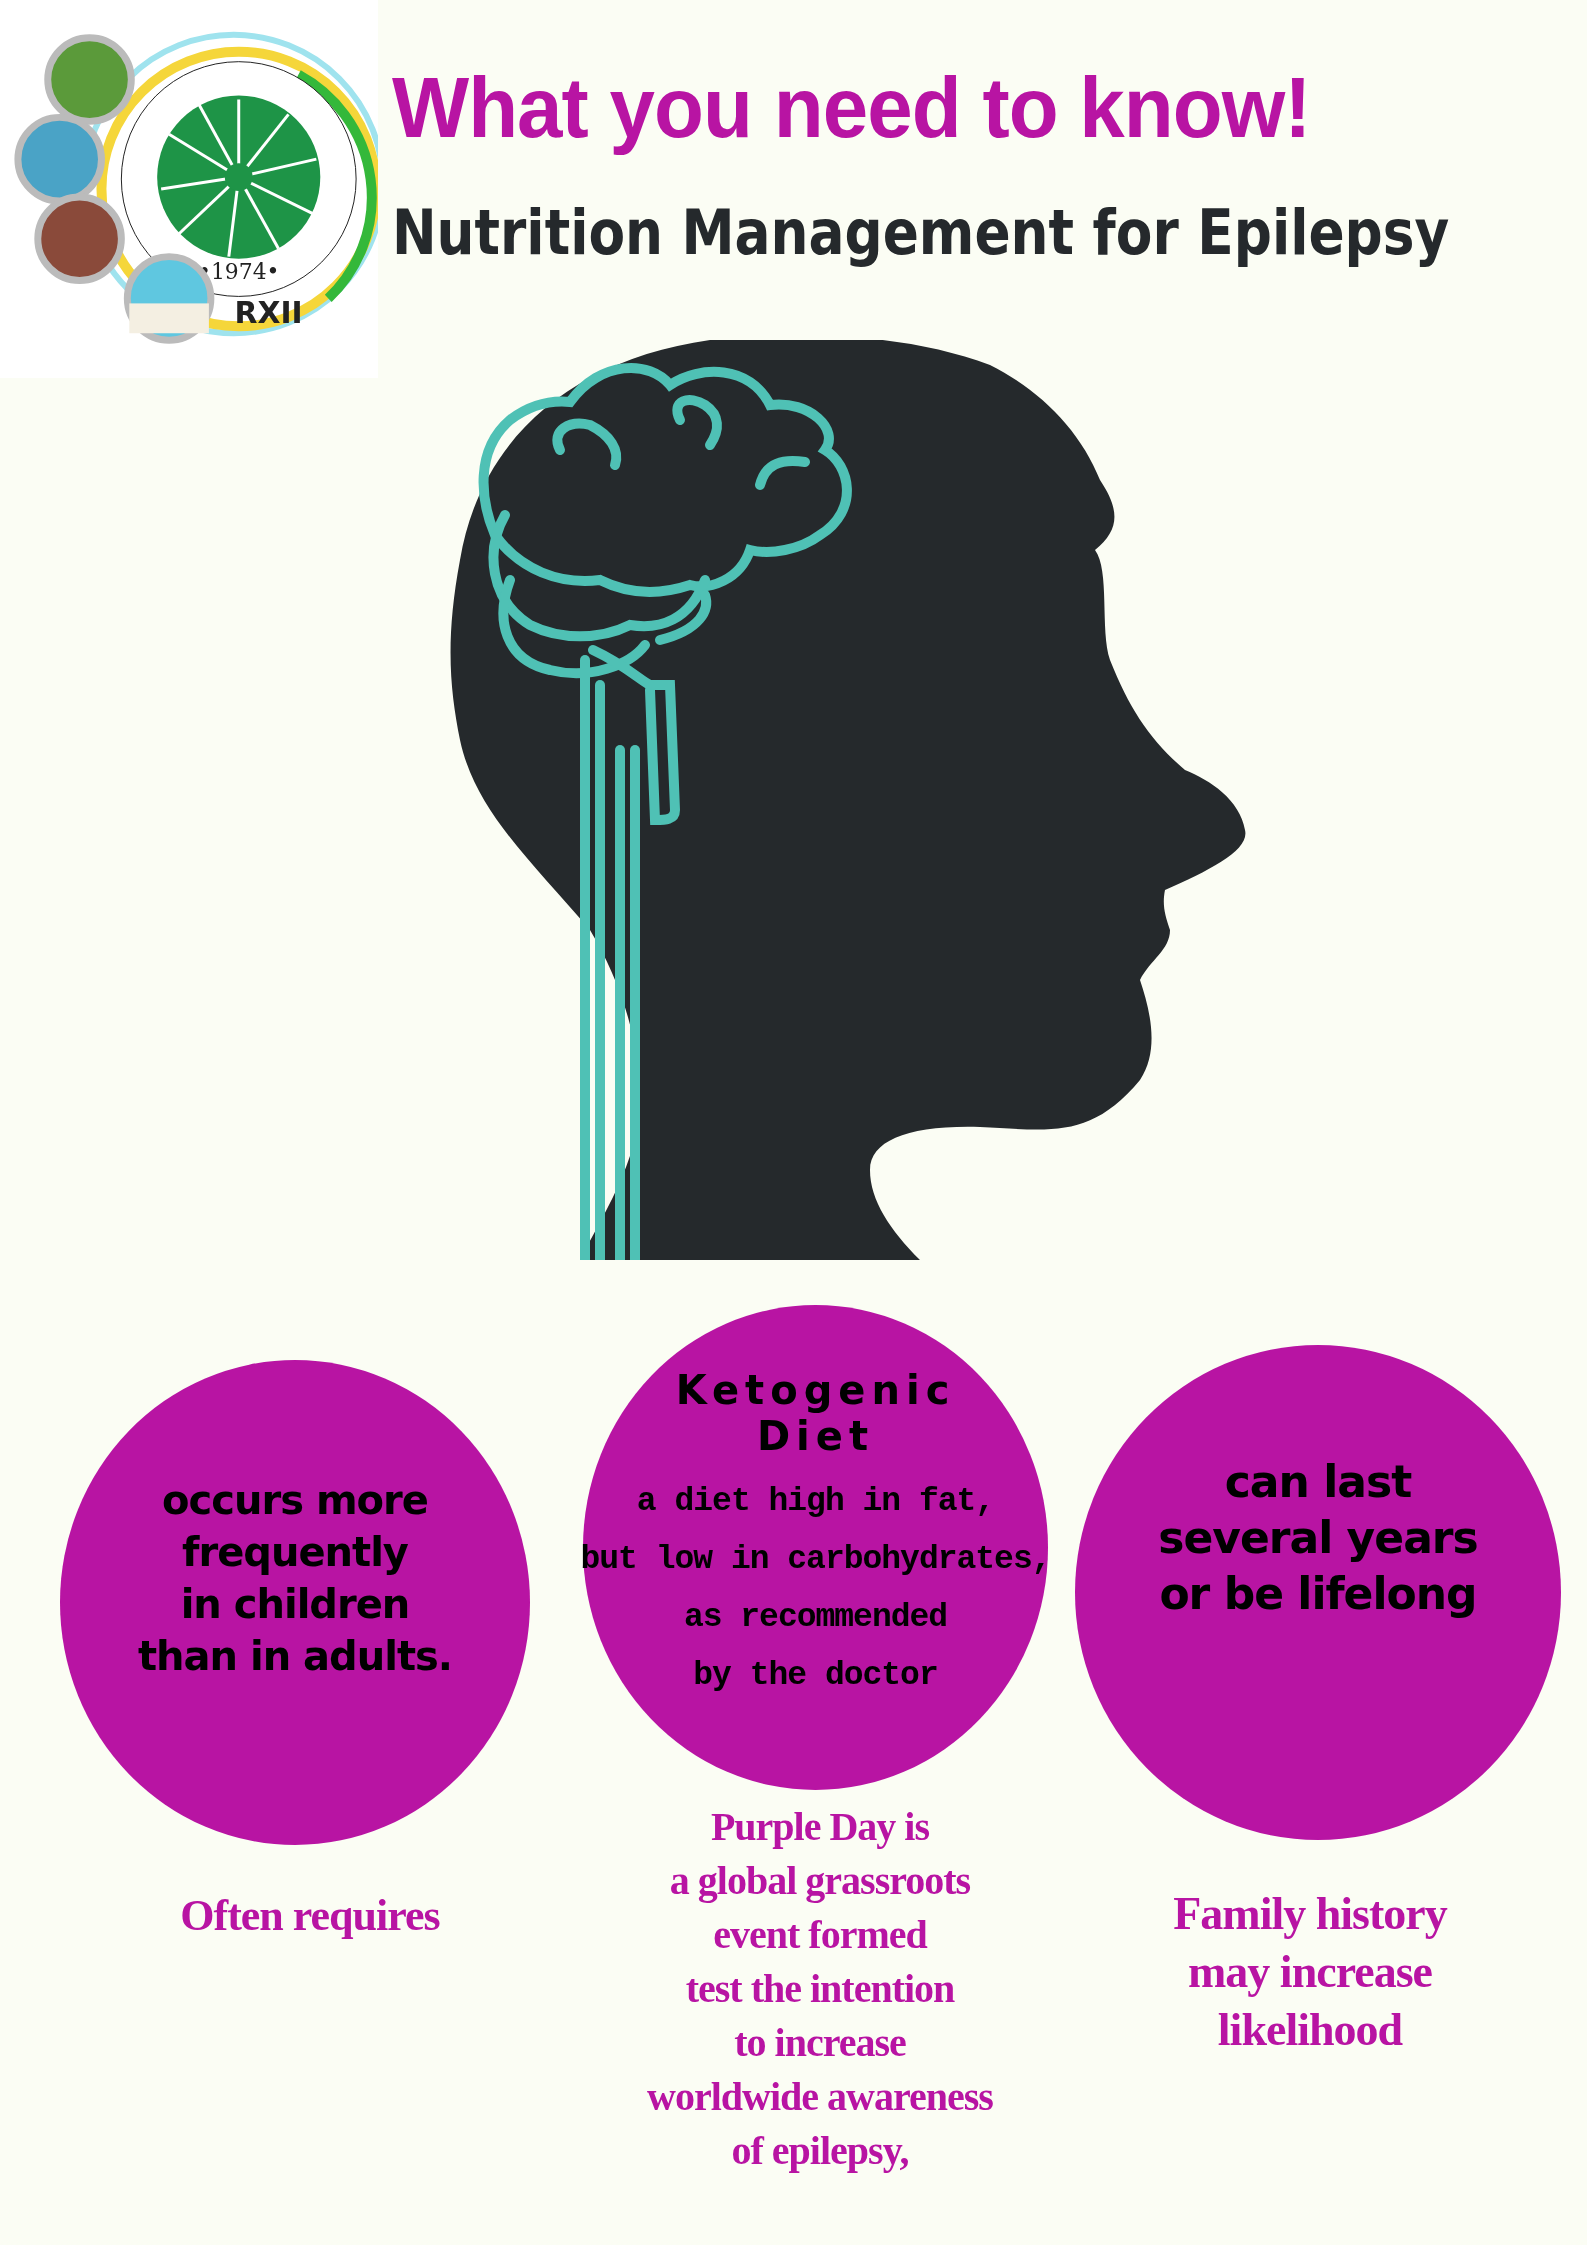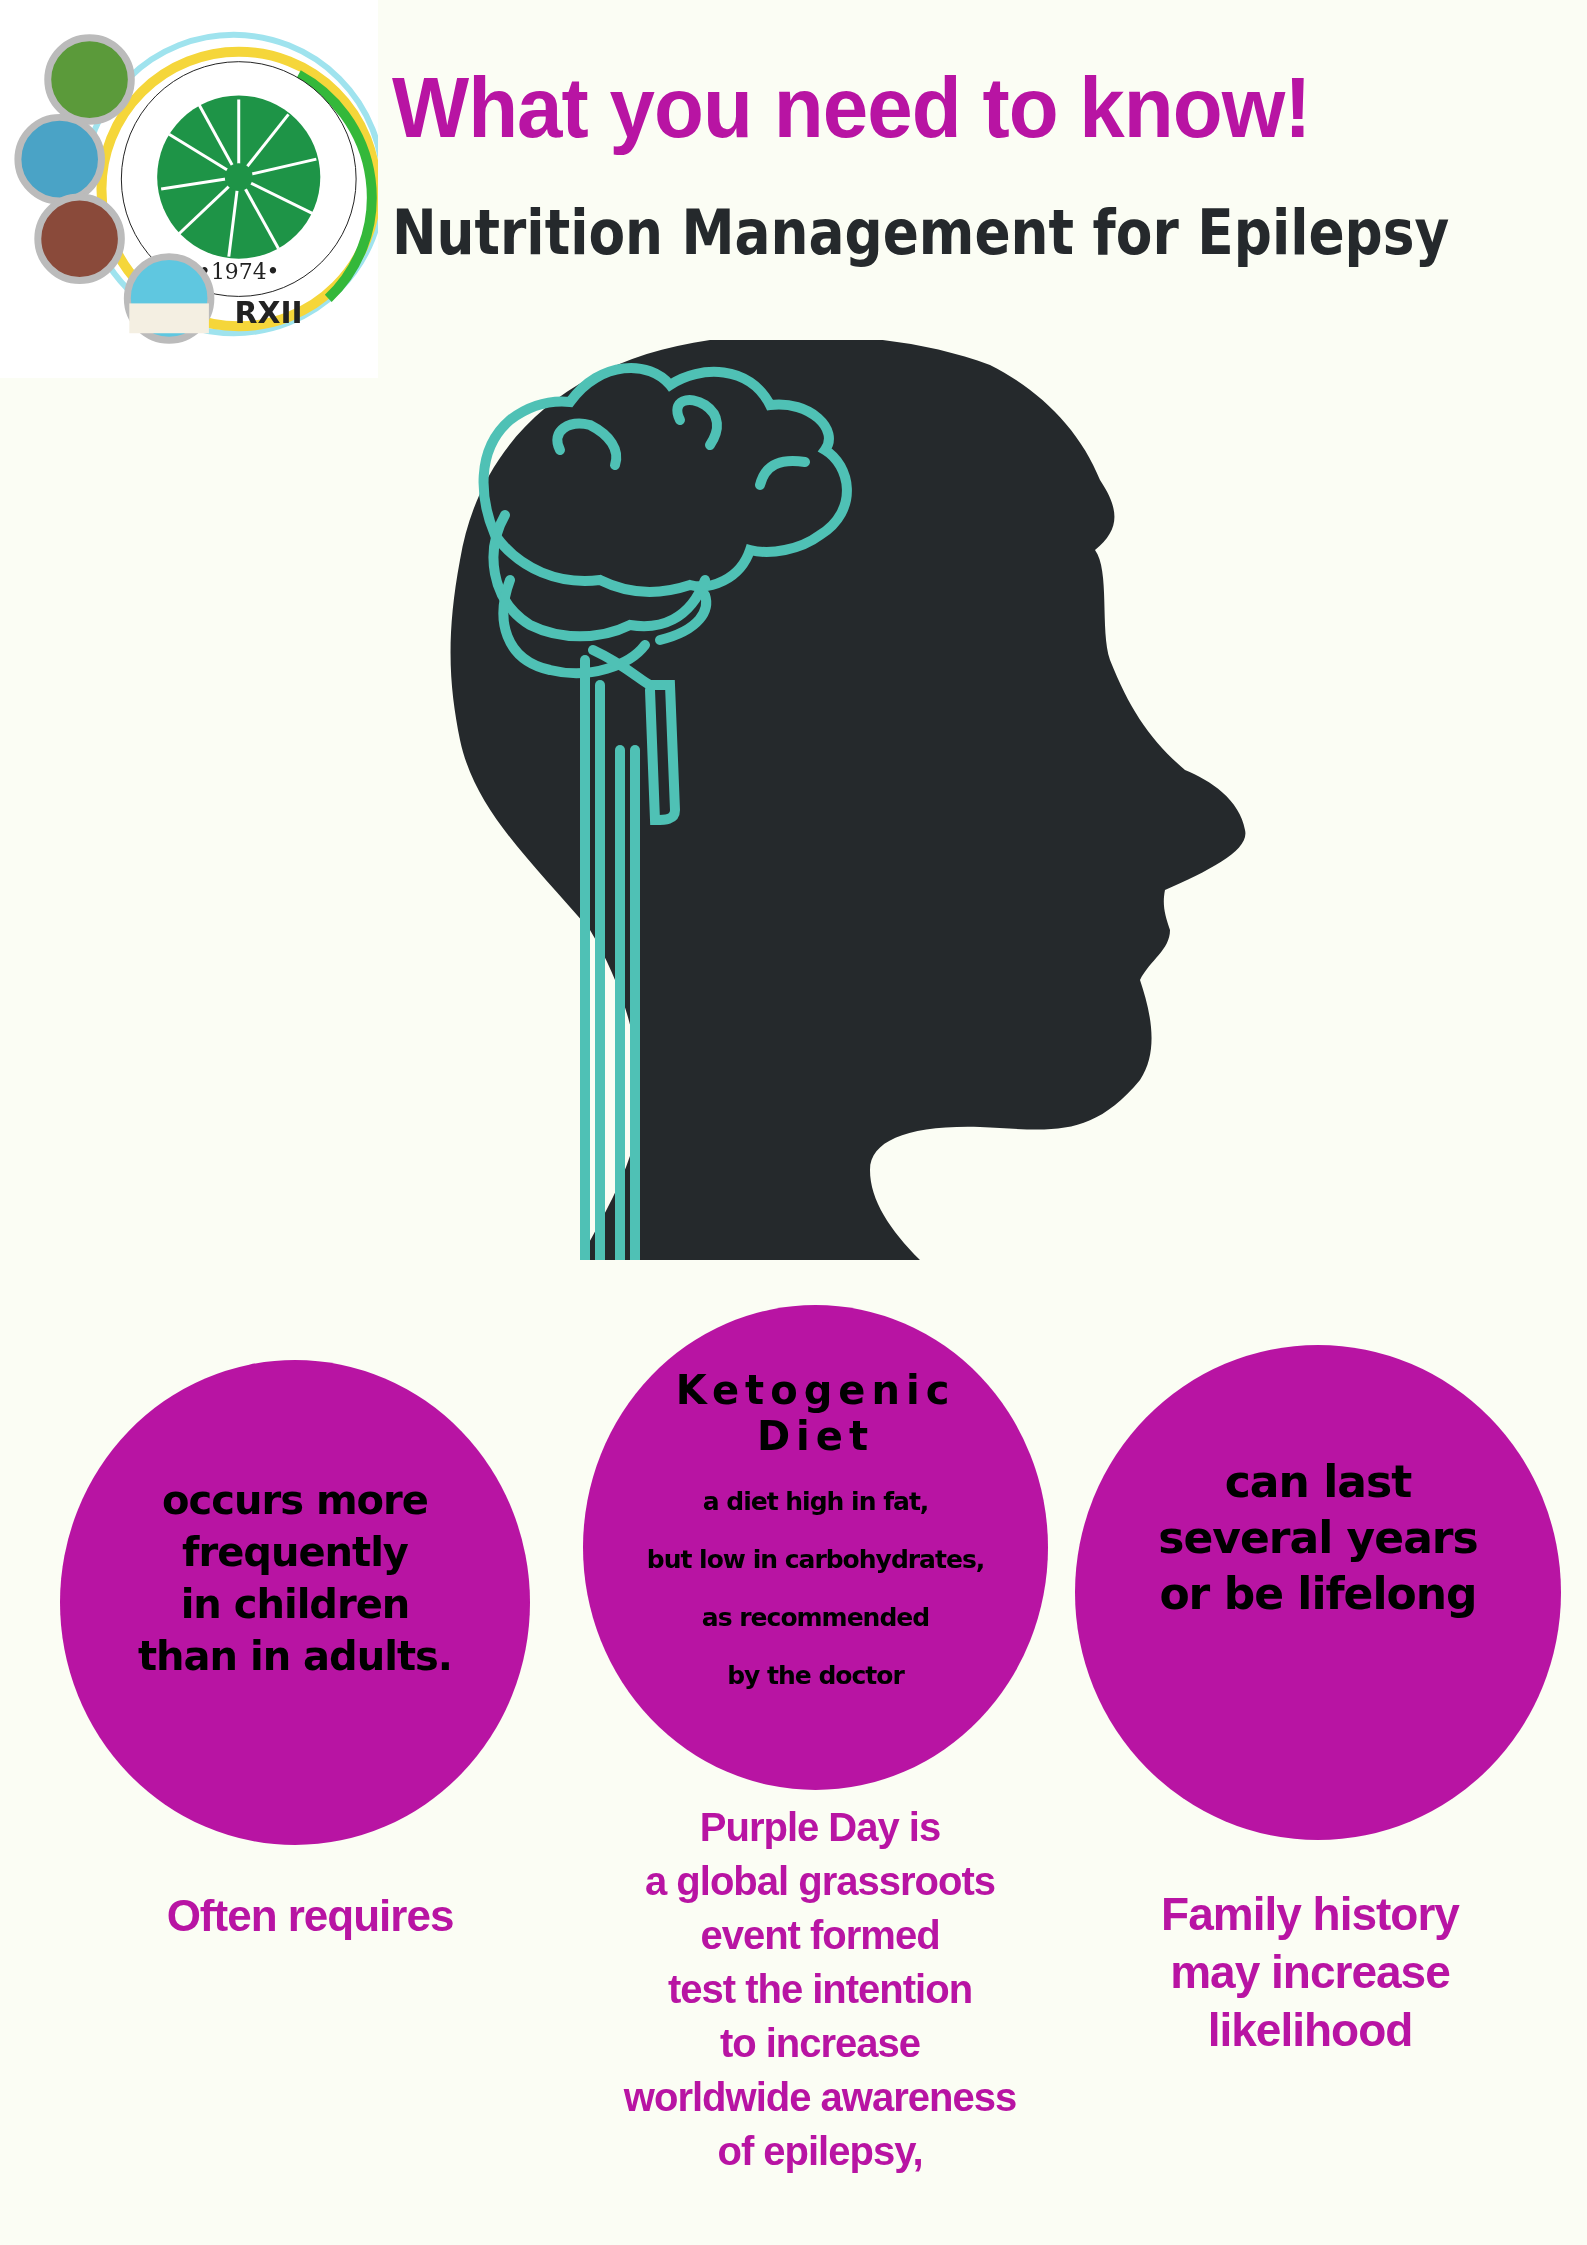--- a/index.html
+++ b/index.html
@@ -39,25 +39,25 @@
     text-align: center; font-weight: bold;
     font-family: "DejaVu Sans", sans-serif;
   }
   .c1 { left: 60px; top: 1360px; width: 470px; height: 485px; }
   .c2 { left: 583px; top: 1305px; width: 465px; height: 485px; justify-content: flex-start; }
   .c3 { left: 1075px; top: 1345px; width: 486px; height: 495px; }
   .circle .body-text { font-size: 40px; line-height: 52px; letter-spacing: -1px; }
   .c1 .body-text { margin-top: -50px; }
   .c3 .body-text { margin-top: -110px; font-size: 44px; line-height: 56px; }
   .c2 .heading { margin-top: 62px; font-size: 40px; line-height: 46px; letter-spacing: 6px; }
-  .c2 .body-text { margin-top: 14px; font-size: 25px; line-height: 58px; letter-spacing: -1px; }
+  .c2 .body-text { margin-top: 14px; font-size: 33px; line-height: 58px; letter-spacing: -1px; font-family: Liberation Mono, monospace; }
   .line { display: block; white-space: nowrap; }
   .note {
     position: absolute; color: #b814a3; font-weight: bold; text-align: center;
-    font-family: Liberation Sans, sans-serif; letter-spacing: -1px;
+    font-family: Liberation Serif, serif; letter-spacing: -1px;
   }
   .n1 { left: 120px; top: 1888px; width: 380px; font-size: 44px; line-height: 56px; }
   .n2 { left: 560px; top: 1800px; width: 520px; font-size: 40px; line-height: 54px; }
   .n3 { left: 1120px; top: 1885px; width: 380px; font-size: 46px; line-height: 58px; }
 </style>
 </head>
 <body>
 
 <div class="logo">
   <svg viewBox="0 0 380 380">

